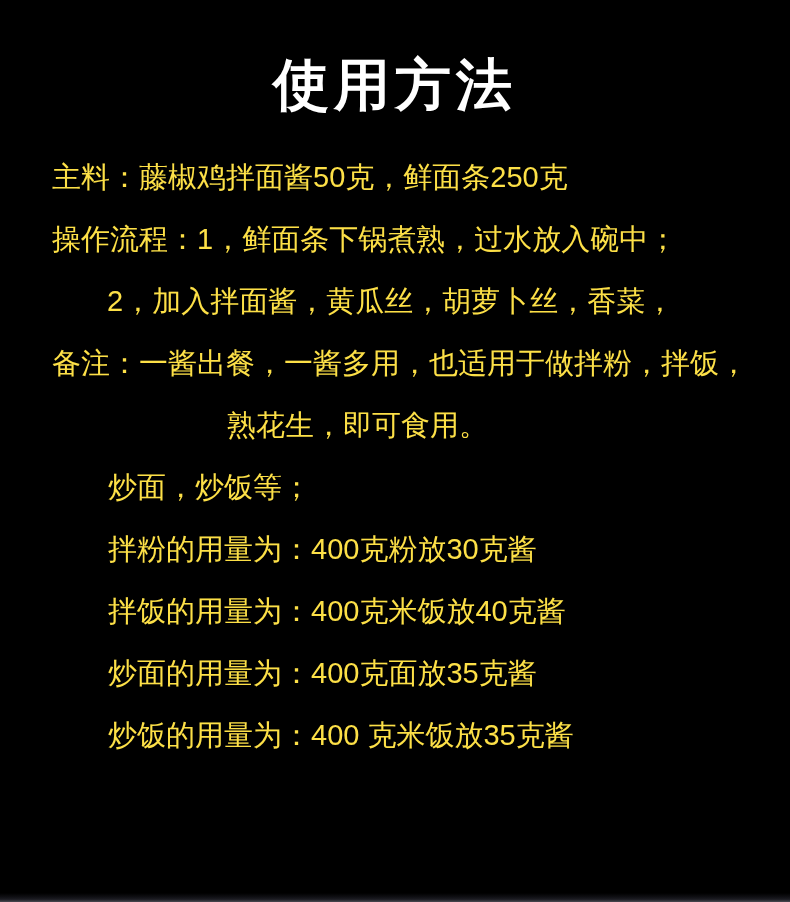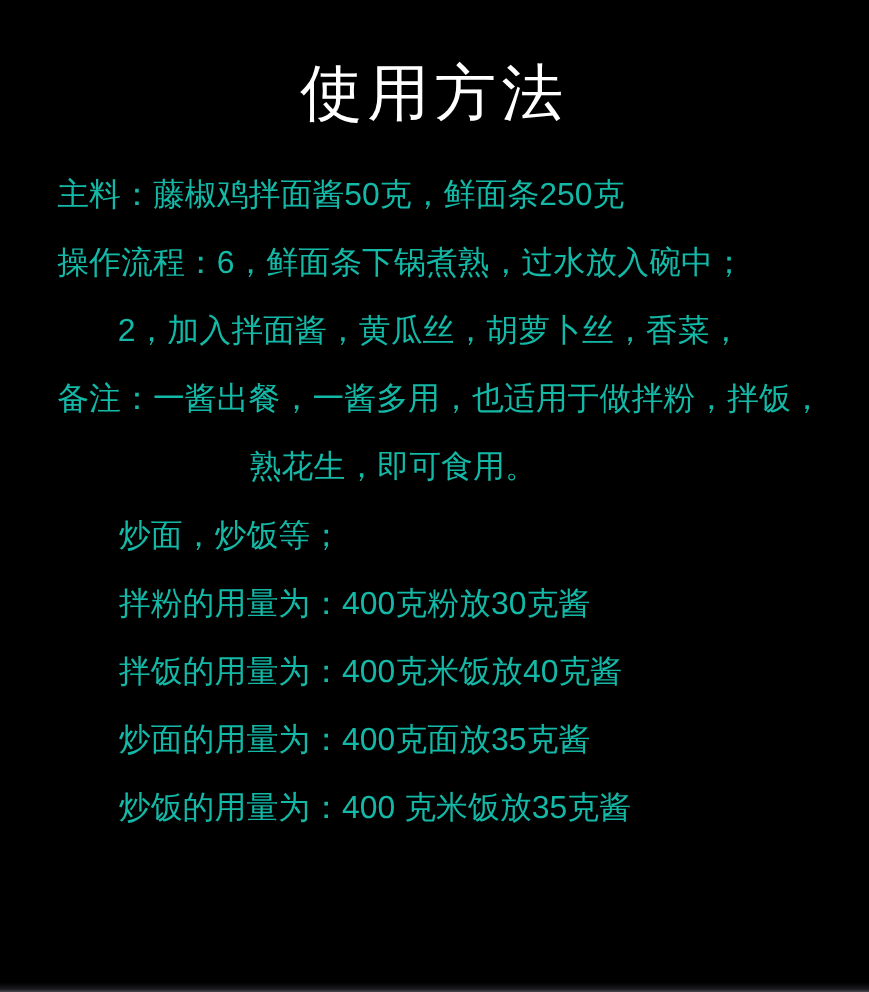--- a/index.html
+++ b/index.html
@@ -16,35 +16,35 @@
     font-family: "Liberation Sans", "DejaVu Sans", sans-serif;
     overflow: hidden;
   }
   .title {
     margin: 0;
     padding-top: 50px;
     height: 70px;
     line-height: 70px;
     text-align: center;
     font-size: 56px;
-    font-weight: 400;
+    font-weight: 700;
     letter-spacing: 5px;
     color: #ffffff;
     white-space: nowrap;
   }
   .body {
     margin-top: 26px;
   }
   .line {
     height: 62px;
     line-height: 62px;
     font-size: 29px;
     font-weight: 400;
     white-space: nowrap;
-    color: #14b8a6;
+    color: #fde047;
   }
   
   .indent-label { padding-left: 52px; }
   
   .indent-step { padding-left: 107px; }
   
   .indent-step-cont { padding-left: 227px; }
   
   .indent-cont { padding-left: 108px; }
   
@@ -66,21 +66,21 @@
 
 <div class="card">
 
   <h1 class="title">使用方法</h1>
 
   <div class="body">
 
     <div class="line indent-label">主料：藤椒鸡拌面酱50克，鲜面条250克</div>
 
 
-    <div class="line indent-label">操作流程：6，鲜面条下锅煮熟，过水放入碗中；</div>
+    <div class="line indent-label">操作流程：1，鲜面条下锅煮熟，过水放入碗中；</div>
 
     <div class="line indent-step">2，加入拌面酱，黄瓜丝，胡萝卜丝，香菜，</div>
 
     <div class="line indent-label">备注：一酱出餐，一酱多用，也适用于做拌粉，拌饭，</div>
 
     <div class="line indent-step-cont">熟花生，即可食用。</div>
 
     <div class="line indent-cont">炒面，炒饭等；</div>
 
     <div class="line indent-cont">拌粉的用量为：400克粉放30克酱</div>

